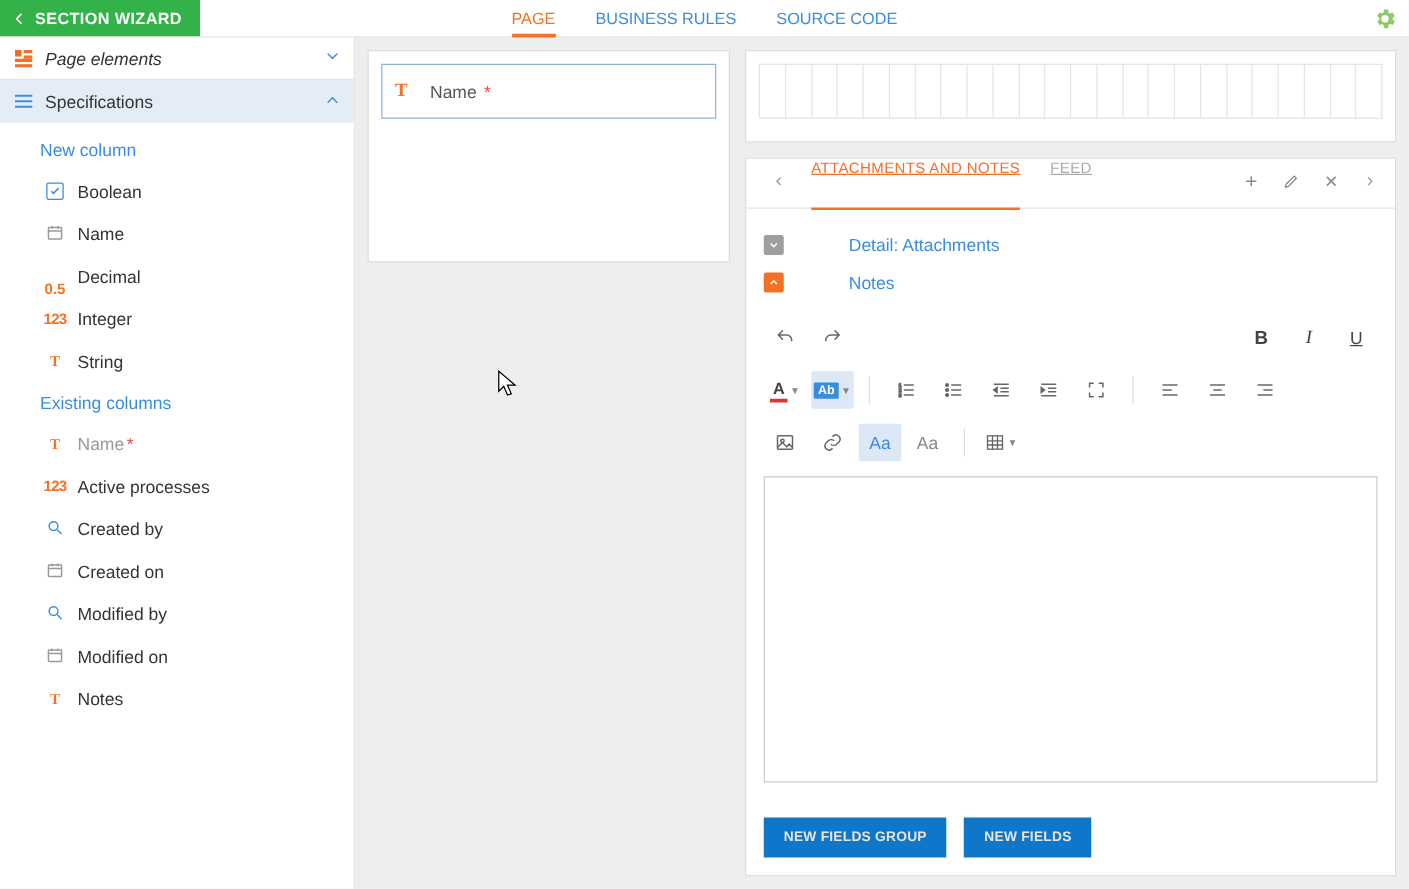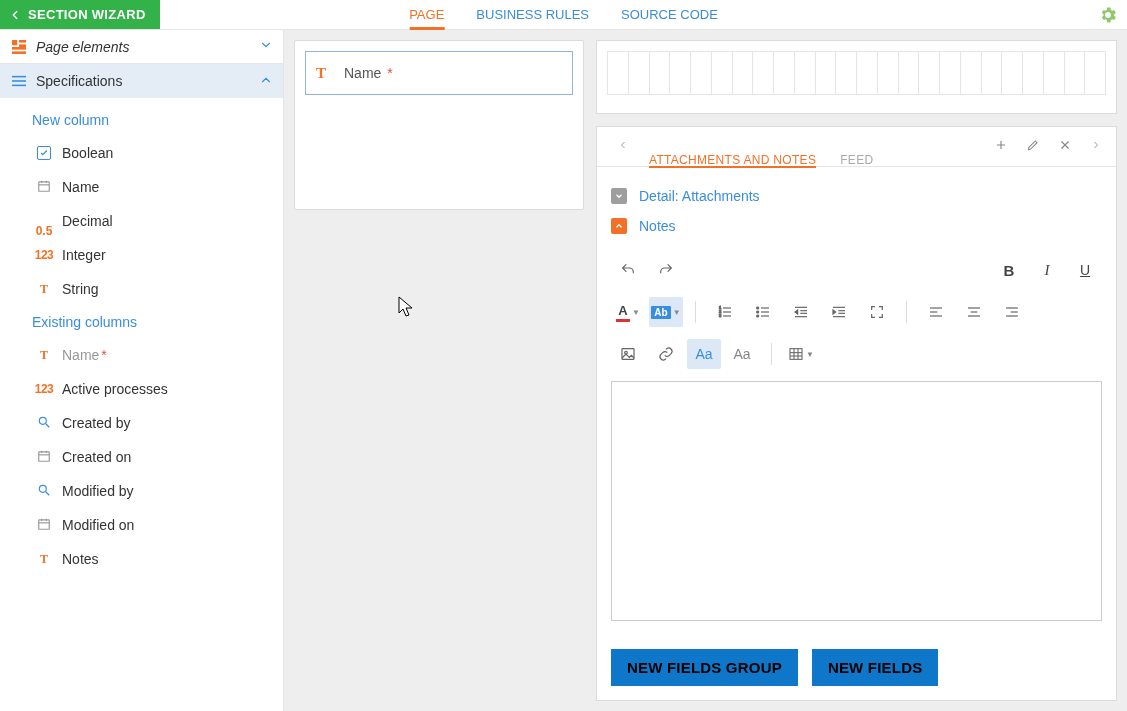--- a/index.html
+++ b/index.html
@@ -50,51 +50,51 @@
   .right-col { flex:1; display:flex; flex-direction:column; gap: 12px; padding-right: 10px;}
   .grid-strip { background:#fff; border:1px solid #dcdcdc; height: 74px; padding:10px;}
   .grid-strip-inner { height: 44px; display:flex; border-top:1px solid #e5e5e5; border-bottom:1px solid #e5e5e5;}
   .grid-cell { flex:1; border-right:1px solid #e5e5e5;}
   .grid-cell:first-child { border-left:1px solid #e5e5e5;}
   
   .detail-panel { background:#fff; border:1px solid #dcdcdc; flex:1; display:flex; flex-direction:column; padding: 0;}
   .dp-tabs { height: 40px; display:flex; align-items:center; padding:0 14px; border-bottom:1px solid #e5e5e5; position:relative;}
   .dp-nav { color:#999; cursor:pointer; padding:0 6px;}
   .dp-tab-row { display:flex; gap:24px; margin-left:14px;}
-  .dp-tab { color:#aaa; font-size:12px; letter-spacing:.3px; height:40px; display:flex; align-items:flex-end; position:relative; cursor:pointer;}
+  .dp-tab { color:#aaa; font-size:12px; letter-spacing:.3px; height:40px; display:flex; align-items:flex-start; position:relative; cursor:pointer;text-decoration:underline;}
   .dp-tab.active { color:#f37126;}
   .dp-tab.active::after { content:""; position:absolute; bottom:-1px; left:0; right:0; height:2px; background:#f37126;}
   .dp-actions { margin-left:auto; display:flex; gap:18px; align-items:center;}
   .dp-action { color:#888; cursor:pointer;}
   
   .dp-body { padding: 14px 14px 14px 14px; flex:1; display:flex; flex-direction:column;}
   .dp-row { display:flex; align-items:center; height: 30px;}
   .dp-row .sq { width:16px; height:16px; border-radius:2px; margin-right:12px; display:flex; align-items:center; justify-content:center;}
   .sq-grey { background:#9e9e9e;}
   .sq-orange { background:#f37126;}
-  .dp-row .lbl { color:#3a8dde; font-size:14px;}
+  .dp-row .lbl { color:#3a8dde; font-size:14px;margin-left:40px;}
   
   .toolbar { display:flex; flex-wrap:wrap; gap: 6px 4px; margin-top: 10px; padding: 4px 0; align-items:center;}
   .tb-btn { width:34px; height:30px; display:flex; align-items:center; justify-content:center; color:#666; cursor:pointer; border-radius:2px; position:relative;}
   .tb-btn.bold { font-weight:700; font-size:15px; color:#444;}
   .tb-btn.italic { font-style:italic; font-family: Georgia,serif; font-size:15px; color:#444;}
   .tb-btn.underline { text-decoration:underline; font-size:14px; color:#444;}
   .tb-btn.hl { background:#dce8f5;}
   .tb-sep { width:1px; height:22px; background:#ddd; margin: 0 8px;}
   .tb-fontcolor { display:flex; flex-direction:column; align-items:center;}
   .tb-fontcolor .bar { width:14px; height:3px; background:#d33; margin-top:1px;}
   .tb-bgcolor { background:#3a8dde; color:#fff; font-size:10px; padding:1px 3px; border-radius:1px; font-weight:600;}
   .dd-caret { font-size:8px; color:#888; margin-left:2px;}
   .tb-aa-blue { color:#3a8dde; font-size:14px;}
   .tb-aa-grey { color:#888; font-size:14px;}
   
   .editor-area { border:1px solid #ccc; flex:1; margin-top:8px; min-height:200px; background:#fff;}
   
   .dp-footer { padding: 14px; display:flex; gap:14px;}
-  .blue-btn { background:#0f77c9; color:#000000; font-size:15px; font-weight:600; padding: 10px 16px; border:none; cursor:pointer; letter-spacing:.2px;}
+  .blue-btn { background:#0f77c9; color:#e5e5e5; font-size:11px; font-weight:600; padding: 10px 16px; border:none; cursor:pointer; letter-spacing:.2px;}
   
   .cursor-arrow { position:absolute; left:398px; top:296px; pointer-events:none;}
 </style>
 </head>
 <body>
 
 <div class="top-bar">
   <div class="back-btn">
     <svg width="14" height="14" viewBox="0 0 24 24" fill="none">
         <path d="M15 6l-6 6 6 6" stroke="#fff" stroke-width="2.4" stroke-linecap="round" stroke-linejoin="round"></path>

